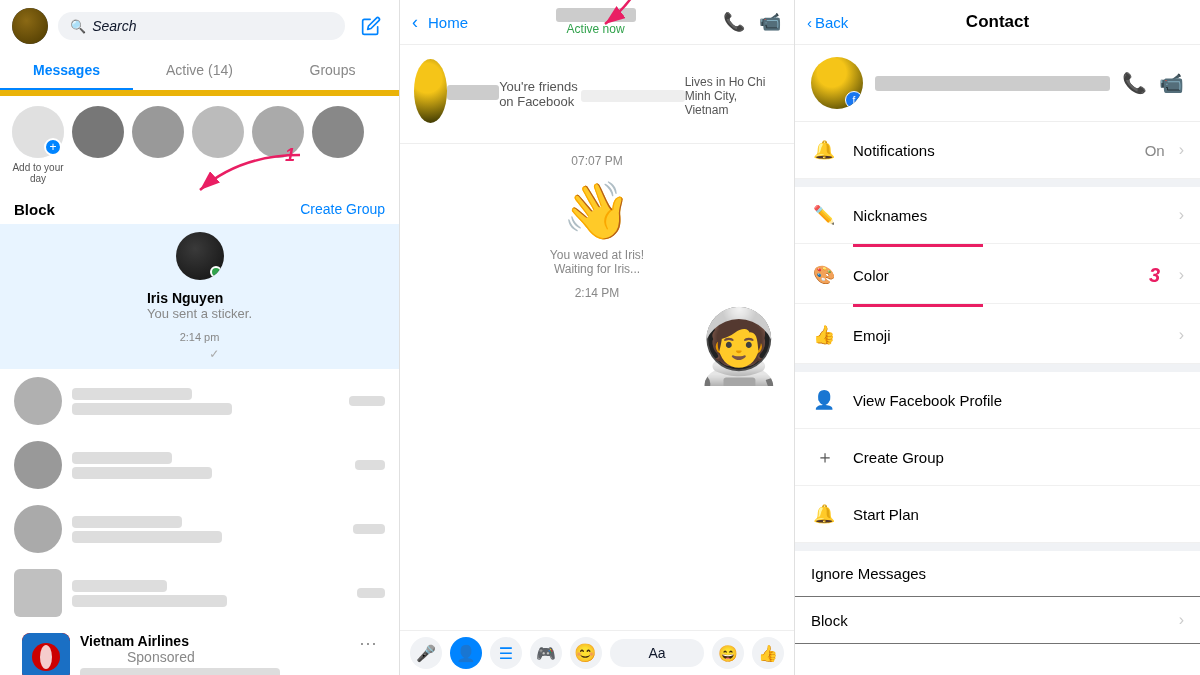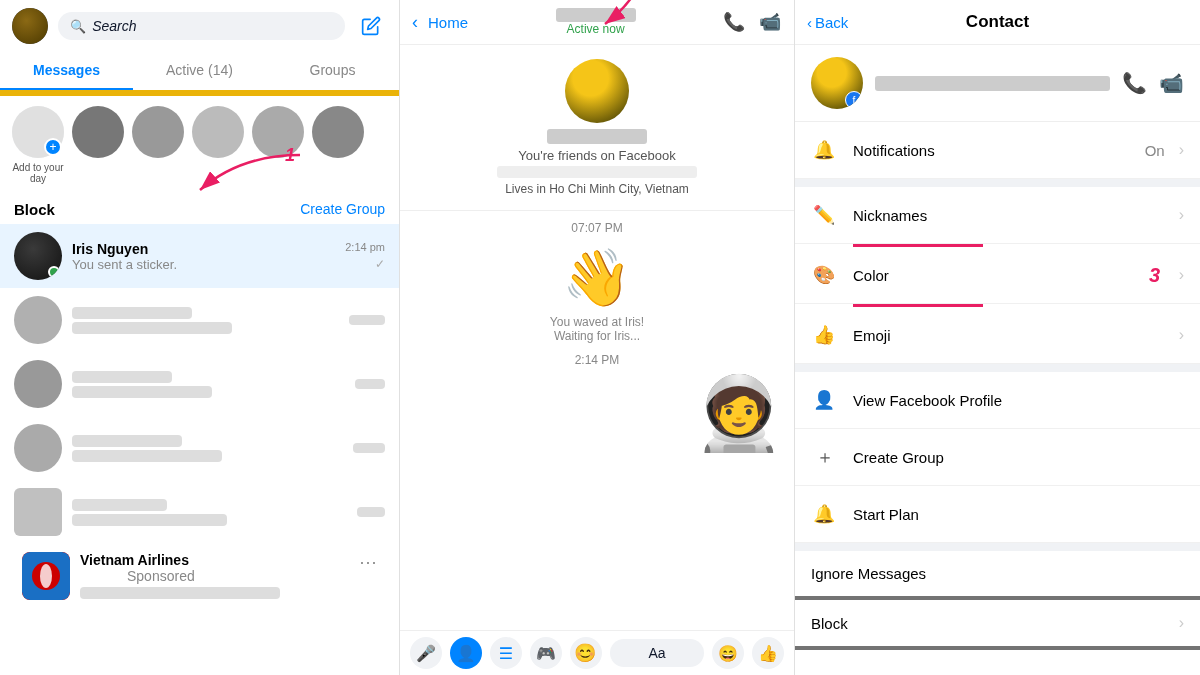--- a/index.html
+++ b/index.html
@@ -24,21 +24,21 @@
     .story-add { width: 52px; height: 52px; border-radius: 50%; background: #f0f2f5; display: flex; align-items: center; justify-content: center; font-size: 22px; color: #0084ff; position: relative; }
     .story-add-plus { position: absolute; bottom: 2px; right: 2px; width: 18px; height: 18px; background: #0084ff; border-radius: 50%; display: flex; align-items: center; justify-content: center; color: #fff; font-size: 12px; border: 2px solid #fff; }
     .story-label { font-size: 10px; color: #555; text-align: center; max-width: 52px; }
 
     .recent-header { display: flex; justify-content: space-between; align-items: center; padding: 6px 14px; }
     .recent-title { font-size: 15px; font-weight: 700; color: #000; }
     .create-group-link { font-size: 14px; color: #0084ff; cursor: pointer; position: relative; }
 
     .conversation-list { flex: 1; overflow-y: auto; }
     .conv-item { display: flex; align-items: center; padding: 8px 14px; gap: 10px; cursor: pointer; }
-    .conv-item.active { background: #e8f4ff; }
+    .conv-item.active { background: #e8f4ff; flex-direction: column; }
     .conv-avatar { width: 48px; height: 48px; border-radius: 50%; background: #ccc; flex-shrink: 0; position: relative; overflow: hidden; }
     .online-dot { position: absolute; bottom: 2px; right: 2px; width: 12px; height: 12px; background: #31a24c; border-radius: 50%; border: 2px solid #fff; }
     .conv-info { flex: 1; min-width: 0; }
     .conv-name { font-size: 14px; font-weight: 600; color: #000; }
     .conv-preview { font-size: 13px; color: #888; white-space: nowrap; overflow: hidden; text-overflow: ellipsis; }
     .conv-time { font-size: 11px; color: #888; flex-shrink: 0; display: flex; flex-direction: column; align-items: flex-end; gap: 4px; }
     .check-icon { color: #aaa; font-size: 12px; }
 
     .blurred-row { height: 12px; background: #ddd; border-radius: 4px; margin: 3px 0; }
     .blurred-avatar { width: 48px; height: 48px; border-radius: 50%; background: #ccc; flex-shrink: 0; }
@@ -53,21 +53,21 @@
     .middle-panel { width: 395px; height: 675px; background: #fff; border-right: 1px solid #e0e0e0; display: flex; flex-direction: column; }
     .chat-header { display: flex; align-items: center; padding: 8px 12px; gap: 10px; border-bottom: 1px solid #eee; }
     .back-btn { color: #0084ff; font-size: 18px; cursor: pointer; }
     .home-btn { color: #0084ff; font-size: 15px; font-weight: 500; cursor: pointer; }
     .chat-user-info { flex: 1; display: flex; flex-direction: column; align-items: center; }
     .chat-user-name { font-size: 15px; font-weight: 600; color: #000; background: #ccc; height: 14px; width: 80px; border-radius: 3px; }
     .chat-status { font-size: 12px; color: #31a24c; display: flex; align-items: center; gap: 3px; }
     .chat-actions { display: flex; gap: 14px; }
     .chat-action-icon { color: #0084ff; font-size: 18px; cursor: pointer; }
 
-    .chat-contact-info { display: flex; flex-direction: column; align-items: center; padding: 14px; border-bottom: 1px solid #eee; }
+    .chat-contact-info { display: flex; flex-direction: row; align-items: center; padding: 14px; border-bottom: 1px solid #eee; }
     .chat-contact-avatar { width: 64px; height: 64px; border-radius: 50%; background: #333; overflow: hidden; margin-bottom: 6px; }
     .chat-contact-name { font-size: 16px; font-weight: 700; background: #ccc; height: 15px; width: 100px; border-radius: 3px; margin-bottom: 4px; }
     .chat-friends-badge { font-size: 13px; color: #555; }
     .chat-mutual { font-size: 12px; color: #888; background: #eee; height: 12px; width: 140px; border-radius: 3px; margin-top: 3px; }
     .chat-location { font-size: 12px; color: #555; margin-top: 4px; }
 
     .messages-area { flex: 1; overflow-y: auto; padding: 10px; display: flex; flex-direction: column; gap: 10px; }
     .msg-timestamp { text-align: center; font-size: 12px; color: #888; }
     .msg-system { display: flex; flex-direction: column; align-items: center; gap: 4px; }
     .sticker-msg { font-size: 56px; text-align: center; }
@@ -96,21 +96,21 @@
     .menu-label { flex: 1; font-size: 15px; color: #000; }
     .menu-value { font-size: 15px; color: #888; }
     .menu-chevron { color: #ccc; font-size: 16px; }
 
     .red-underline { height: 3px; background: #e91e63; width: 130px; margin-left: 58px; }
 
     .action-item { display: flex; align-items: center; padding: 14px 16px; gap: 14px; border-bottom: 1px solid #f0f0f0; cursor: pointer; }
     .action-icon { width: 28px; height: 28px; display: flex; align-items: center; justify-content: center; font-size: 18px; color: #555; }
     .action-label { font-size: 15px; color: #000; }
 
-    .danger-item { display: flex; align-items: center; padding: 14px 16px; gap: 14px; border-bottom: 4px solid #737373; cursor: pointer; }
+    .danger-item { display: flex; align-items: center; padding: 14px 16px; gap: 14px; border-bottom: 1px solid #737373; cursor: pointer; }
     .danger-label { font-size: 15px; color: #000; }
     .danger-chevron { margin-left: auto; color: #ccc; font-size: 16px; }
 
     .section-divider { height: 8px; background: #f0f2f5; }
 
     
     .airline-logo { width: 48px; height: 48px; border-radius: 8px; background: radial-gradient(circle, #fff 30%, #cc0000 70%); display: flex; align-items: center; justify-content: center; font-size: 8px; color: #fff; font-weight: bold; overflow: hidden; }
 
     .relative { position: relative; }
   </style>

